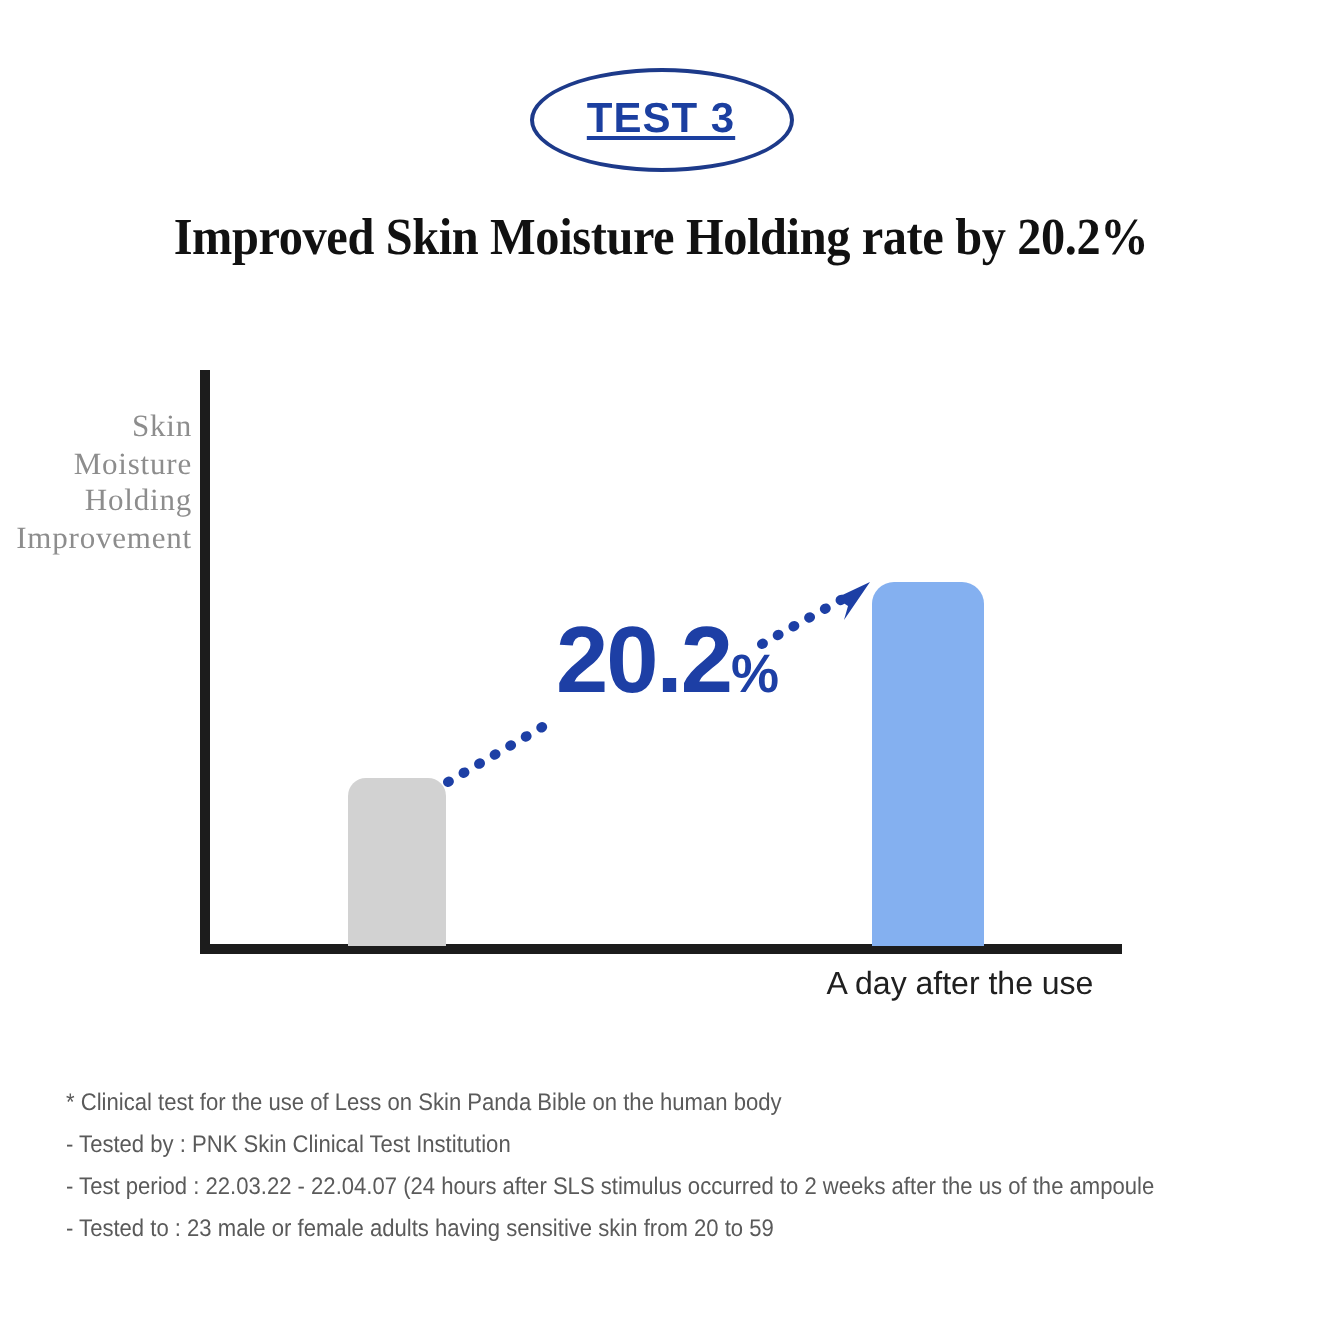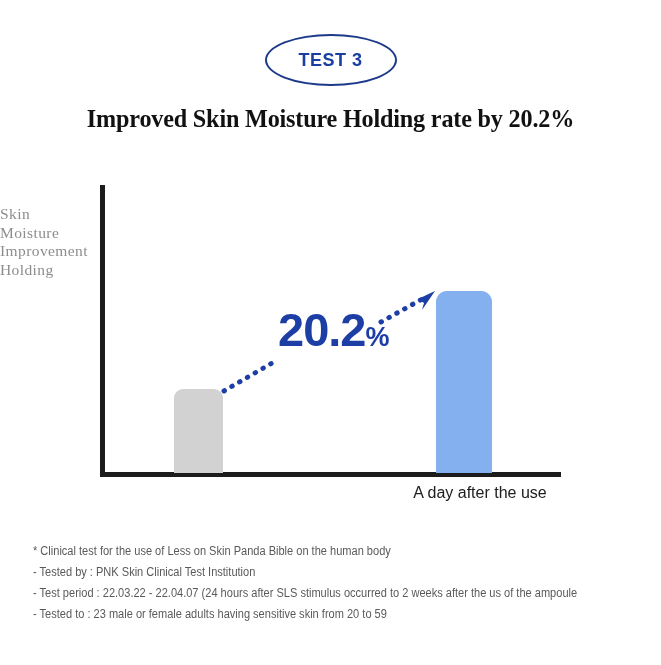--- a/index.html
+++ b/index.html
@@ -32,22 +32,23 @@
     border-radius: 50%;
     display: flex;
     align-items: center;
     justify-content: center;
     box-sizing: border-box;
   }
   .badge-label {
     color: #1b3fa0;
     font-family: "Liberation Sans", sans-serif;
     font-weight: bold;
-    font-size: 18px;
+    font-size: 21px;
     letter-spacing: 0.5px;
+    text-decoration: underline;
   }
 
   
   .headline {
     position: absolute;
     left: 0;
     top: 104px;
     width: 661px;
     text-align: center;
     color: #111111;
@@ -81,21 +82,21 @@
     width: 461px;
     height: 5px;
     background: #1c1c1c;
   }
 
   .y-axis-label {
     position: absolute;
     left: 0px;
     top: 205px;
     width: 96px;
-    text-align: left;
+    text-align: right;
     color: #8d8d8d;
     font-family: "Liberation Serif", serif;
     font-size: 15.5px;
     line-height: 18.5px;
     letter-spacing: 0.4px;
   }
   .y-axis-label span { display: block; }
 
   .bar {
     position: absolute;
@@ -179,22 +180,22 @@
 <div class="headline">Improved Skin Moisture Holding rate by 20.2%</div>
 
 <div class="chart">
 
   <div class="y-axis"></div>
   <div class="x-axis"></div>
 
   <div class="y-axis-label">
     <span>Skin</span>
     <span>Moisture</span>
+    <span>Holding</span>
     <span>Improvement</span>
-    <span>Holding</span>
   </div>
 
   <div class="bar bar-before"></div>
   <div class="bar bar-after"></div>
 
   <div class="bar-tick-label tick-after">A day after the use</div>
 
   <svg class="arrow-svg" viewBox="0 0 661 665" xmlns="http://www.w3.org/2000/svg">
     <line x1="224" y1="391" x2="272" y2="363" stroke="#1d3fa5" stroke-width="5" stroke-linecap="round" stroke-dasharray="0.5 8.5"></line>
     <line x1="381" y1="322" x2="424" y2="298" stroke="#1d3fa5" stroke-width="5" stroke-linecap="round" stroke-dasharray="0.5 8.5"></line>

